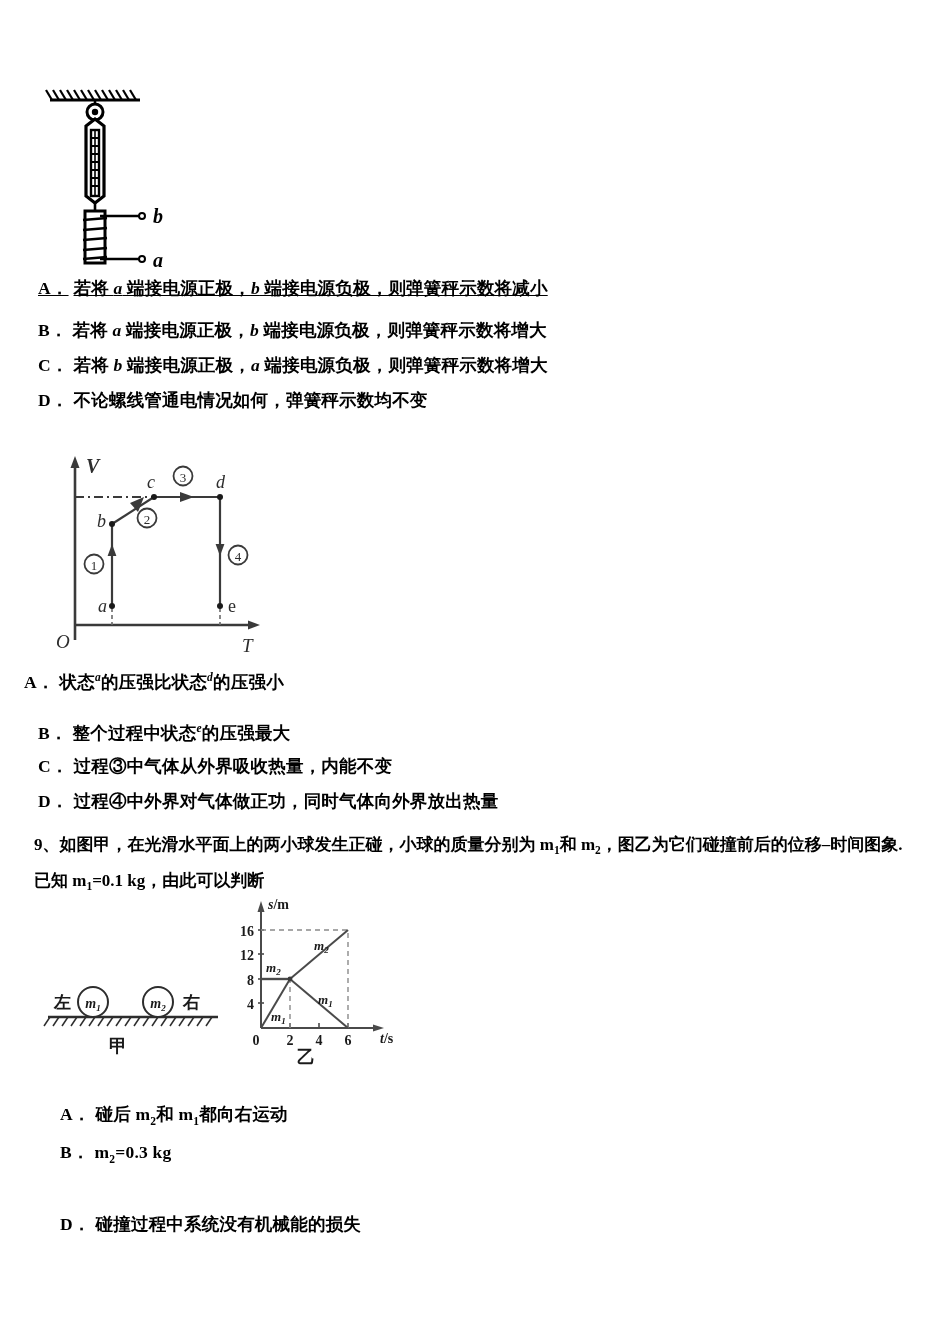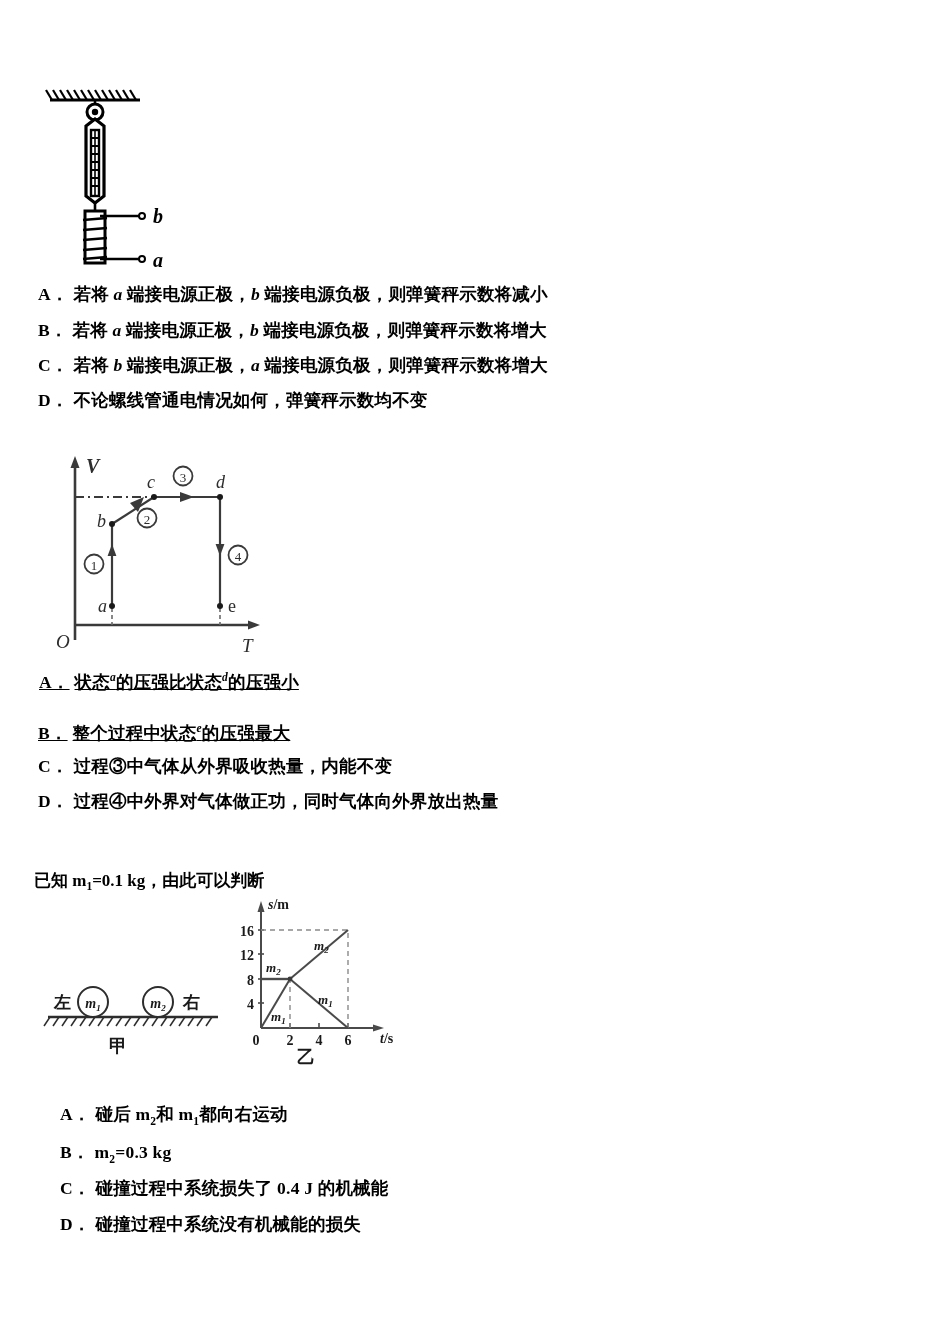--- a/index.html
+++ b/index.html
@@ -136,21 +136,21 @@
       <line x1="60" y1="138" x2="100" y2="138" stroke="#000" stroke-width="2.4"></line>
       <circle cx="102" cy="138" r="3" fill="none" stroke="#000" stroke-width="2"></circle>
       <line x1="60" y1="181" x2="100" y2="181" stroke="#000" stroke-width="2.4"></line>
       <circle cx="102" cy="181" r="3" fill="none" stroke="#000" stroke-width="2"></circle>
 
       <text x="113" y="145" font-family="Liberation Serif, serif" font-size="20" font-style="italic" font-weight="bold" fill="#000">b</text>
       <text x="113" y="189" font-family="Liberation Serif, serif" font-size="20" font-style="italic" font-weight="bold" fill="#000">a</text>
     </svg>
   </div>
 
-  <div class="opt" style="left:38px; top:286px;">
+  <div class="opt" style="left:38px; top:280px;text-decoration:underline;">
     <span class="lbl">A．</span><span>若将 <span class="it">a</span> 端接电源正极，<span class="it">b</span> 端接电源负极，则弹簧秤示数将减小</span>
   </div>
   <div class="opt" style="left:38px; top:322px;text-align:center;">
     <span class="lbl">B．</span><span>若将 <span class="it">a</span> 端接电源正极，<span class="it">b</span> 端接电源负极，则弹簧秤示数将增大</span>
   </div>
   <div class="opt" style="left:38px; top:357px;">
     <span class="lbl">C．</span><span>若将 <span class="it">b</span> 端接电源正极，<span class="it">a</span> 端接电源负极，则弹簧秤示数将增大</span>
   </div>
   <div class="opt" style="left:38px; top:392px;">
     <span class="lbl">D．</span><span>不论螺线管通电情况如何，弹簧秤示数均不变</span>
@@ -210,33 +210,36 @@
         <circle cx="141" cy="28" r="9.5" fill="#fff" stroke="#3a3a3a" stroke-width="1.8"></circle>
         <text x="141" y="34" text-anchor="middle" font-family="Liberation Serif, serif" font-size="13" fill="#2d2d2d">3</text>
       </g>
       <g>
         <circle cx="196" cy="107" r="9.5" fill="#fff" stroke="#3a3a3a" stroke-width="1.8"></circle>
         <text x="196" y="113" text-anchor="middle" font-family="Liberation Serif, serif" font-size="13" fill="#2d2d2d">4</text>
       </g>
     </svg>
   </div>
 
-  <div class="opt" style="left:39px; top:672px;text-decoration:underline;">
+  <div class="opt" style="left:24px; top:672px;">
     <span class="lbl">A．</span><span>状态</span><span class="supn">a</span><span>的压强比状态</span><span class="supn">d</span><span>的压强小</span>
   </div>
-  <div class="opt" style="left:38px; top:723px;text-decoration:underline;">
+  <div class="opt" style="left:38px; top:723px;">
     <span class="lbl">B．</span><span>整个过程中状态</span><span class="supn">e</span><span>的压强最大</span>
   </div>
   <div class="opt" style="left:38px; top:758px;">
     <span class="lbl">C．</span><span>过程③中气体从外界吸收热量，内能不变</span>
   </div>
   <div class="opt" style="left:38px; top:793px;">
     <span class="lbl">D．</span><span>过程④中外界对气体做正功，同时气体向外界放出热量</span>
   </div>
 
+  <div class="qline" style="left:34px; top:836px;">
+    <span>9、</span><span>如图甲，在光滑水平面上的两小球发生正碰，小球的质量分别为 m</span><span class="sub">1</span><span>和 m</span><span class="sub">2</span><span>，图乙为它们碰撞前后的位移–时间图象.</span>
+  </div>
   <div class="qline" style="left:34px; top:872px;">
     <span>已知 m</span><span class="sub">1</span><span>=0.1 kg，由此可以判断</span>
   </div>
 
   <div class="fig" id="fig-jia">
     <svg width="195" height="100" viewBox="0 0 195 100">
 
       <line x1="8" y1="62" x2="178" y2="62" stroke="#2d2d2d" stroke-width="2.4"></line>
       <g stroke="#2d2d2d" stroke-width="1.5">
         <line x1="10" y1="62" x2="4" y2="71"></line>
@@ -328,20 +331,17 @@
       <text x="88" y="170" text-anchor="middle" font-family="Liberation Serif, serif" font-size="18" font-weight="bold" fill="#1a1a1a">乙</text>
     </svg>
   </div>
 
   <div class="opt" style="left:60px; top:1106px;">
     <span class="lbl">A．</span><span>碰后 m</span><span class="sub">2</span><span>和 m</span><span class="sub">1</span><span>都向右运动</span>
   </div>
   <div class="opt" style="left:60px; top:1144px;">
     <span class="lbl">B．</span><span>m</span><span class="sub">2</span><span>=0.3 kg</span>
   </div>
-  <div class="opt" style="left:60px; top:1180px;">
-    <span class="lbl">C．</span><span>碰撞过程中系统损失了 0.4 J 的机械能</span>
-  </div>
   <div class="opt" style="left:60px; top:1216px;">
     <span class="lbl">D．</span><span>碰撞过程中系统没有机械能的损失</span>
   </div>
 
 </div>
 
 </body></html>

